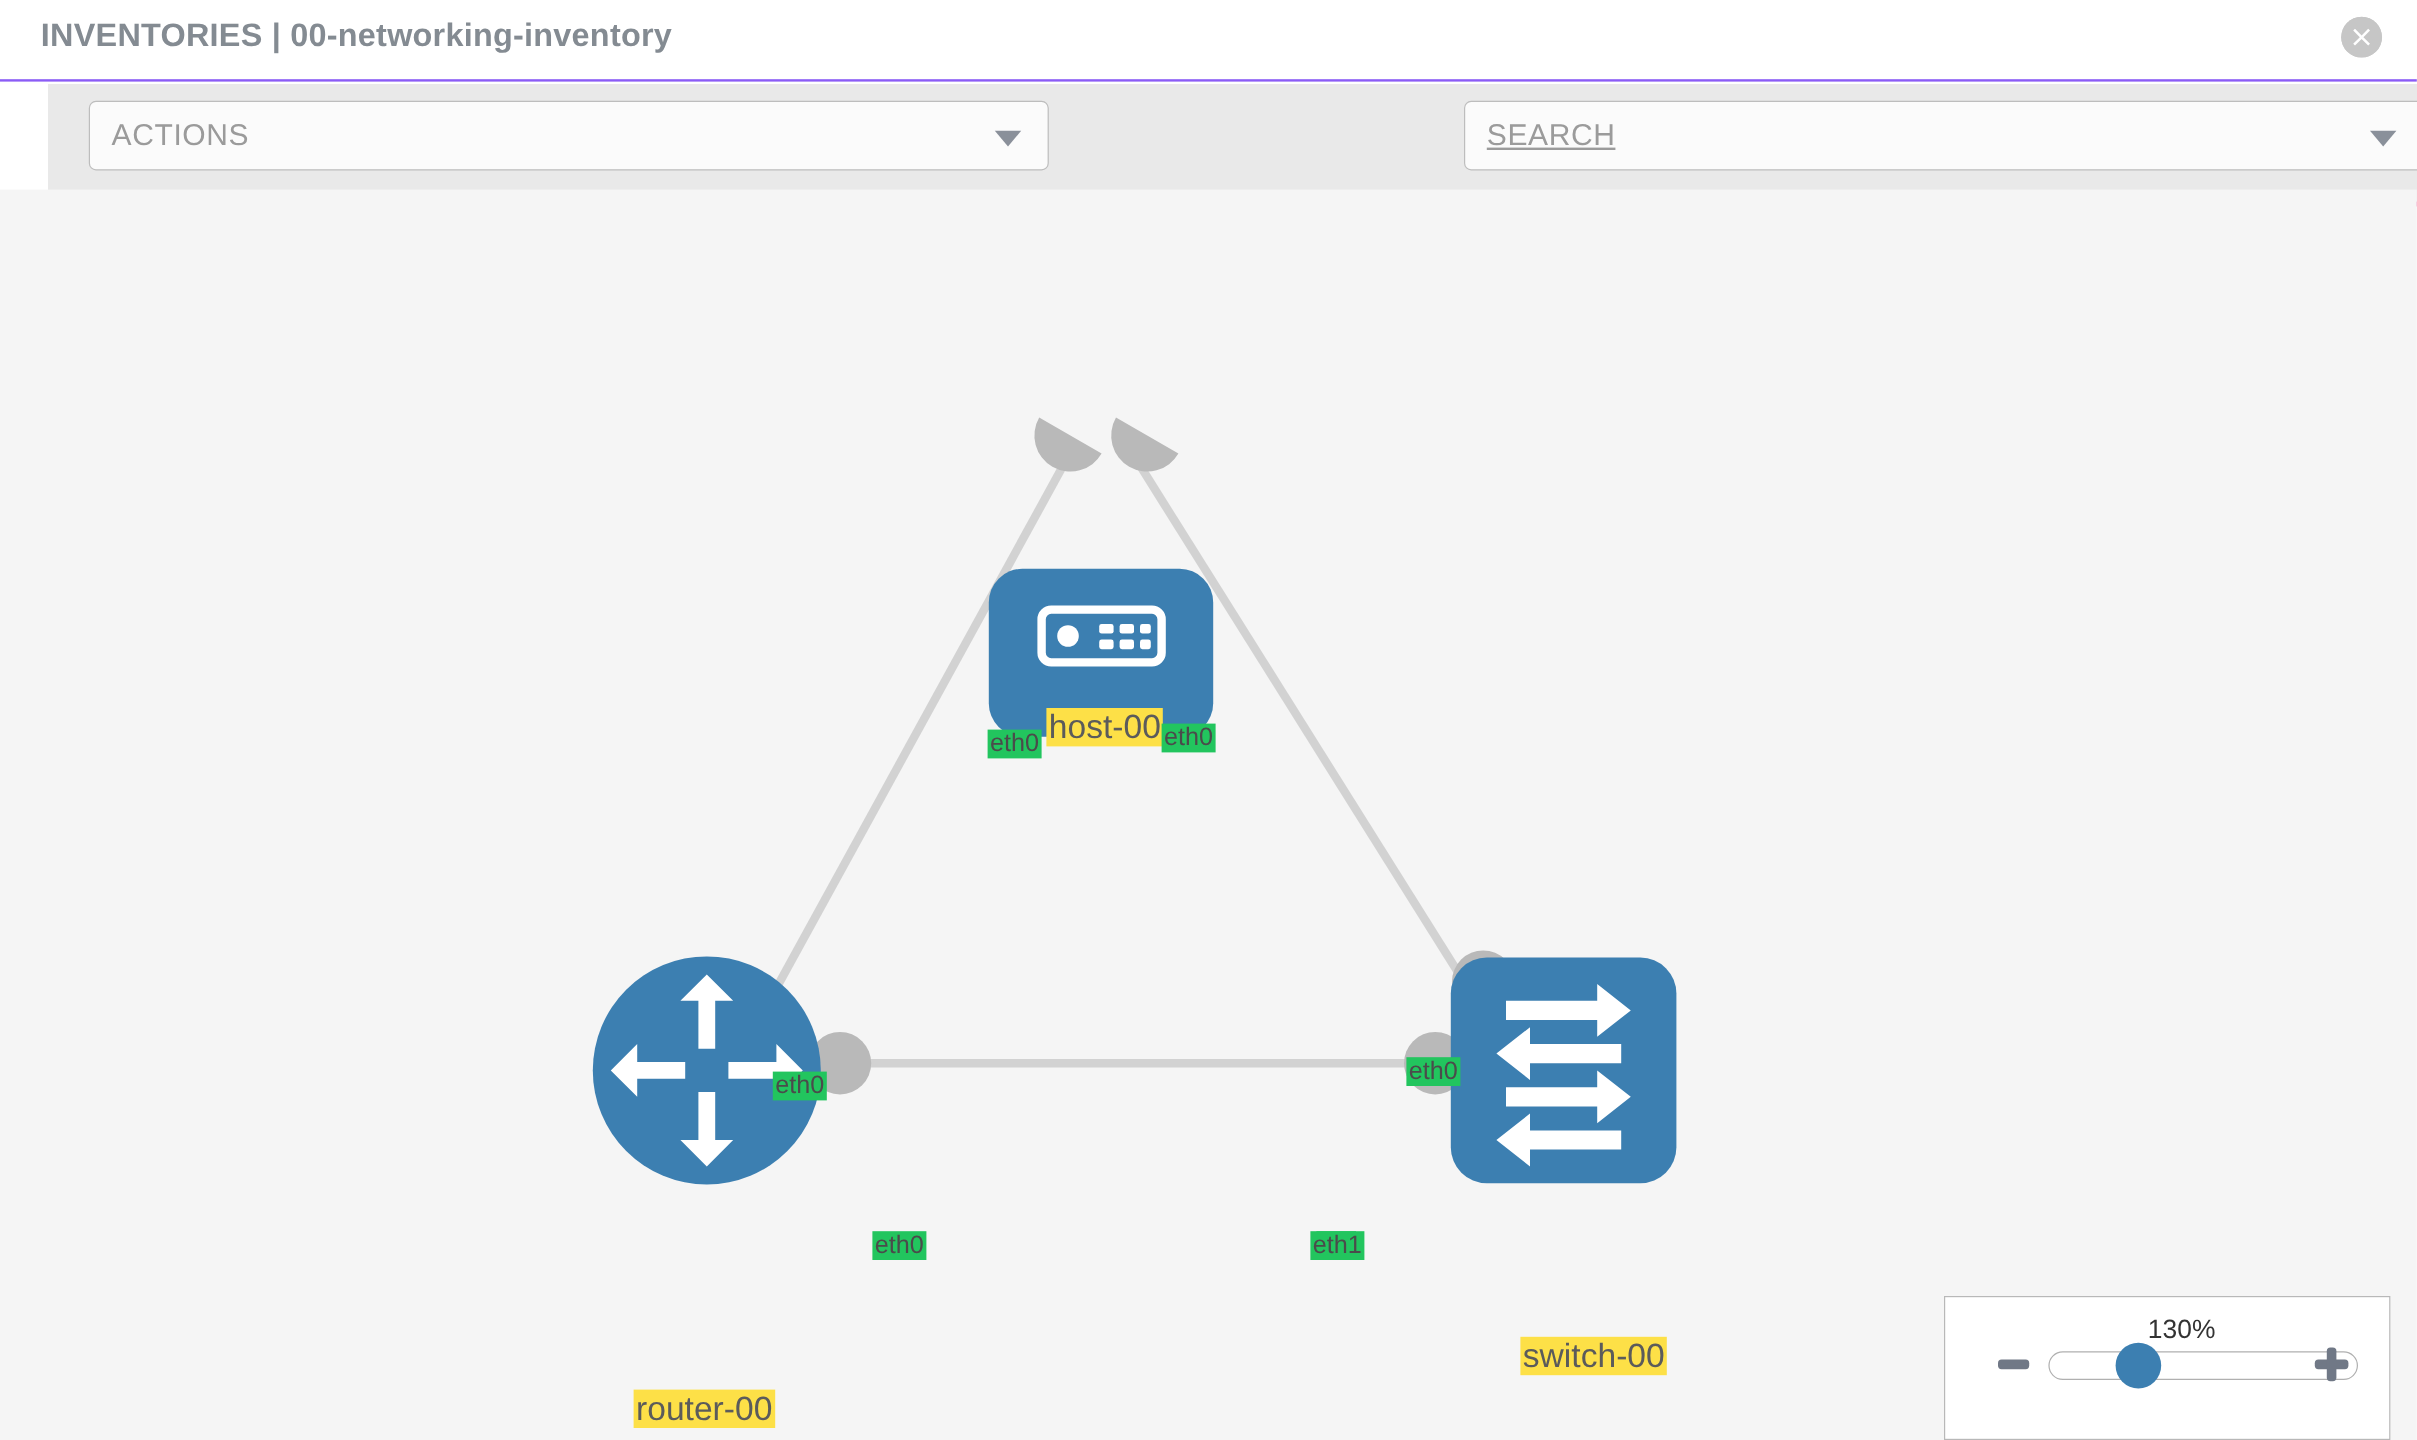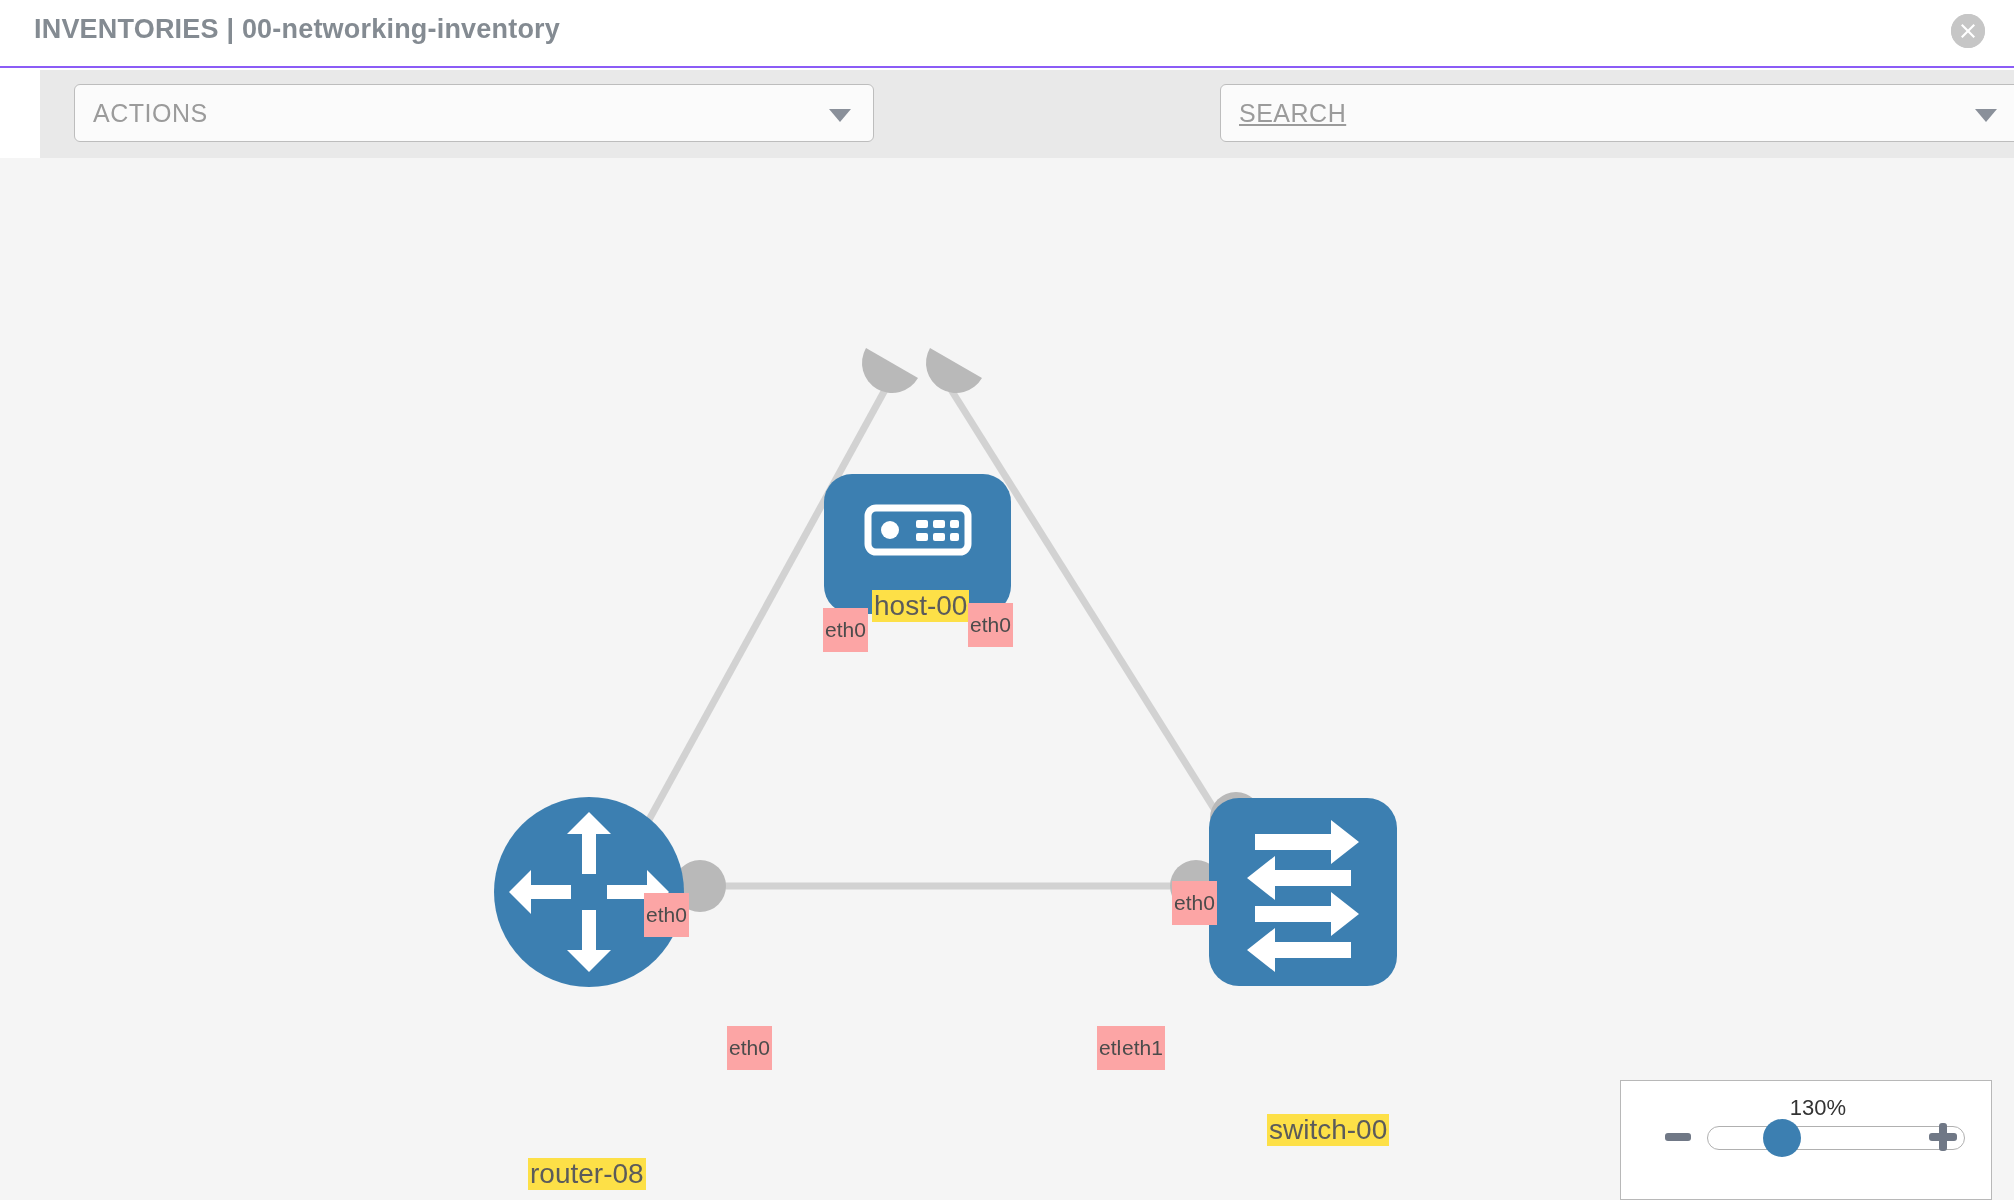--- a/index.html
+++ b/index.html
@@ -122,23 +122,23 @@
     font-size: 28px;
     color: #5b5b5b;
     background: #fde047;
     white-space: nowrap;
     padding: 0 2px;
   }
   .link-label {
     position: absolute;
     font-size: 21px;
     color: #4b4b4b;
-    background: #fca5a5;
+    background: #22c55e;
     white-space: nowrap;
-    padding: 10px 2px;
+    padding: 0 2px;
   }
 
   
   .zoom-panel {
     position: absolute;
     left: 1620px; top: 1080px;
     width: 372px; height: 120px;
     background: #ffffff;
     border: 1px solid #b8b8b8;
   }
@@ -300,30 +300,30 @@
         <path d="M48 -22 L-28 -22 L-28 -36 L-56 -14 L-28 8 L-28 -6 L48 -6 Z"></path>
 
         <path d="M-48 14 L28 14 L28 0 L56 22 L28 44 L28 30 L-48 30 Z"></path>
 
         <path d="M48 50 L-28 50 L-28 36 L-56 58 L-28 80 L-28 66 L48 66 Z"></path>
       </g>
     </g>
   </svg>
 
   <div class="node-label" style="left:872px; top:432px;">host-00</div>
-  <div class="node-label" style="left:528px; top:1000px;">router-08</div>
+  <div class="node-label" style="left:528px; top:1000px;">router-00</div>
   <div class="node-label" style="left:1243px; top:956px;margin-left:24px;">switch-00</div>
 
   <div class="link-label" style="left:823px; top:450px;">eth0</div>
   <div class="link-label" style="left:968px; top:445px;">eth0</div>
   <div class="link-label" style="left:644px; top:735px;">eth0</div>
   <div class="link-label" style="left:1172px; top:723px;">eth0</div>
   <div class="link-label" style="left:727px; top:868px;">eth0</div>
   <div class="link-label" style="left:1097px; top:868px;">eth</div>
-  <div class="link-label" style="left:1120px; top:868px;">eth1</div>
+  <div class="link-label" style="left:1092px; top:868px;">eth1</div>
 
   <div class="zoom-panel" style="top:922px;">
     <div class="zoom-value">130%</div>
     <div class="zoom-minus"></div>
     <div class="zoom-track"></div>
     <div class="zoom-thumb"></div>
     <div class="zoom-plus"></div>
   </div>
 
 </div>

